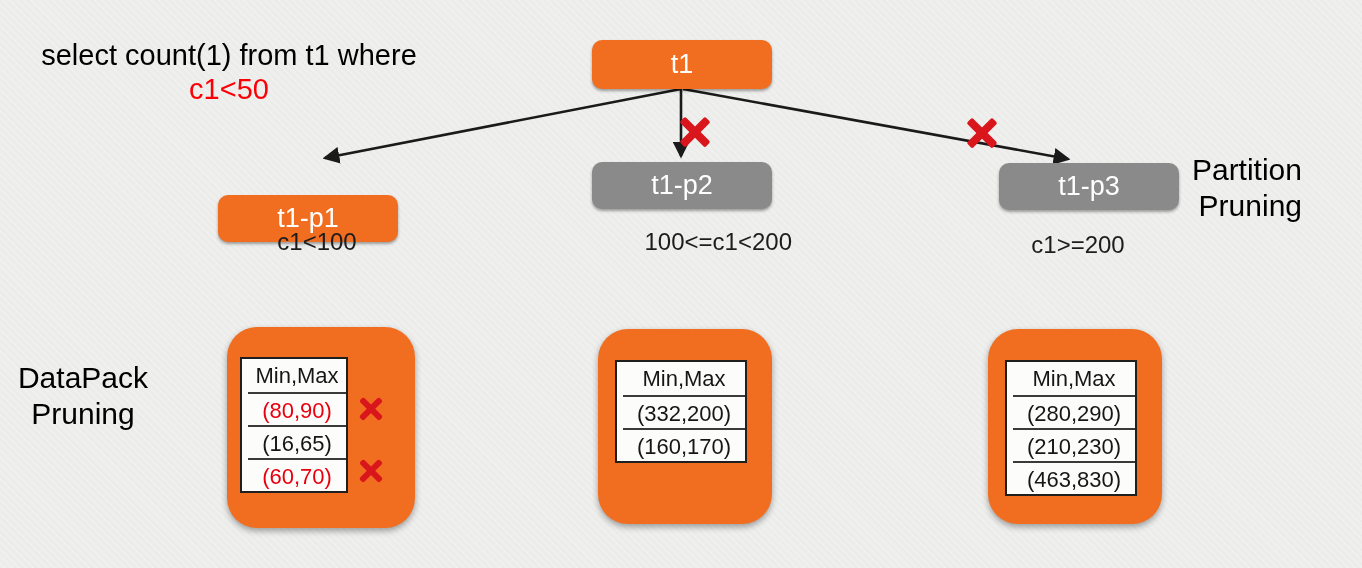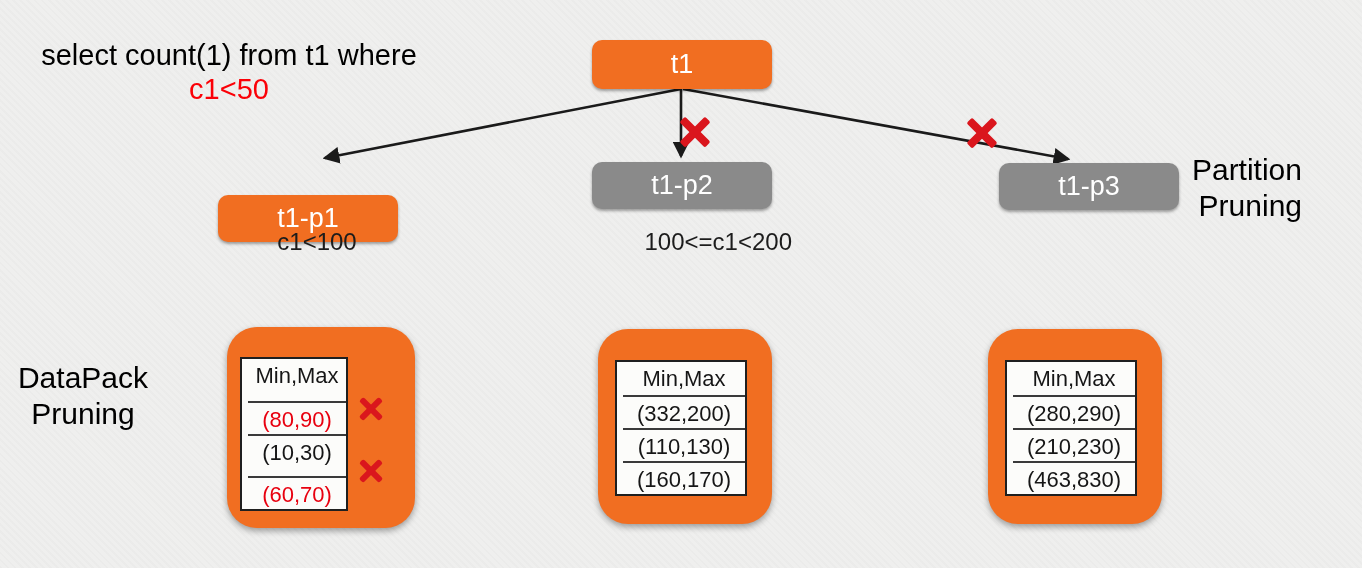--- a/index.html
+++ b/index.html
@@ -92,21 +92,21 @@
   }
   .card-p1 .minmax-table { left:13px; top:30px; width:108px; }
   .card-p2 .minmax-table, .card-p3 .minmax-table { left:17px; top:31px; width:132px; }
 
   .minmax-table .cell {
     height:33px; line-height:33px;
     text-align:center; font-size:22px; color:#161616;
     white-space:nowrap;
   }
   .minmax-table .cell + .cell { border-top:2px solid #3a3a3a; }
-  .minmax-table .cell.red { color:#e8000f;margin-top:9px; }
+  .minmax-table .cell.red { color:#e8000f; }
 
   .card-p1 .xmark-row1 { left:130px; top:68px;  }
   .card-p1 .xmark-row3 { left:130px; top:130px; }
 </style>
 </head>
 <body>
 
 <div class="canvas">
 
   <svg class="arrows-svg" viewBox="0 0 1362 568">
@@ -137,46 +137,46 @@
   </div>
   <div class="node gray node-p2">
     <span>t1-p2</span>
   </div>
   <div class="node gray node-p3">
     <span>t1-p3</span>
   </div>
 
   <div class="condition cond-p1">c1&lt;100</div>
   <div class="condition cond-p2">100&lt;=c1&lt;200</div>
+  <div class="condition cond-p3">c1&gt;=200</div>
 
   <div class="side-label partition-pruning">
     <div>Partition</div>
     <div>Pruning</div>
   </div>
   <div class="side-label datapack-pruning">
     <div>DataPack</div>
     <div>Pruning</div>
   </div>
 
   <div class="pack-card card-p1">
     <div class="minmax-table">
       <div class="cell">Min,Max</div>
       <div class="cell red">(80,90)</div>
-      <div class="cell">(10,30)</div>
+      <div class="cell">(16,65)</div>
       <div class="cell red">(60,70)</div>
     </div>
     <span class="xmark xmark-pack xmark-row1"></span>
     <span class="xmark xmark-pack xmark-row3"></span>
   </div>
 
   <div class="pack-card card-p2">
     <div class="minmax-table">
       <div class="cell">Min,Max</div>
       <div class="cell">(332,200)</div>
-      <div class="cell">(110,130)</div>
       <div class="cell">(160,170)</div>
     </div>
   </div>
 
   <div class="pack-card card-p3">
     <div class="minmax-table">
       <div class="cell">Min,Max</div>
       <div class="cell">(280,290)</div>
       <div class="cell">(210,230)</div>
       <div class="cell">(463,830)</div>

